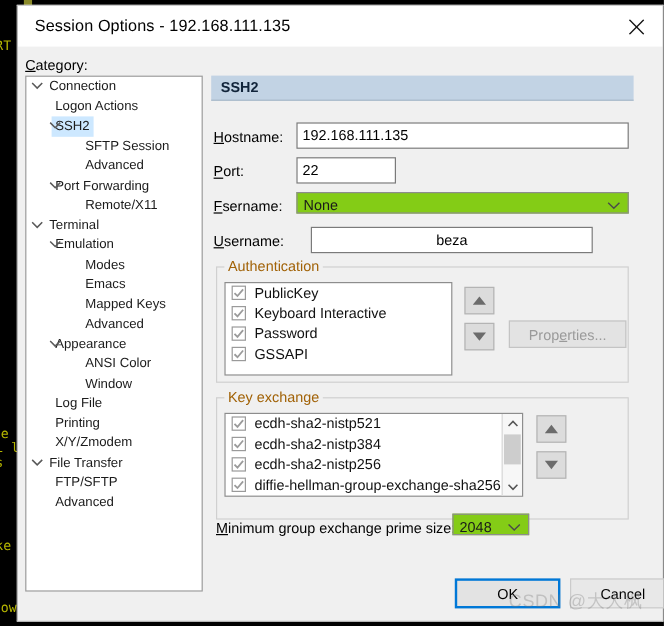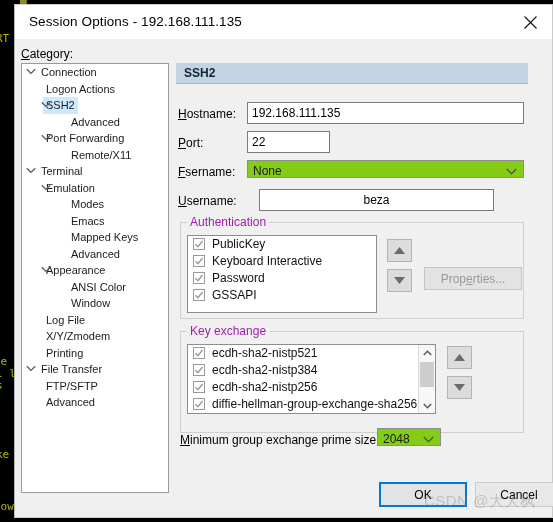--- a/index.html
+++ b/index.html
@@ -231,21 +231,21 @@
     box-sizing: border-box;
     background: transparent;
   }
   .group-title {
     position: absolute;
     top: -8px;
     left: 6px;
     background: #f0f0f0;
     padding: 0 3px;
     font-size: 12px;
-    color: #a21caf;
+    color: #a16207;
   }
 
   #grp-auth { left: 4px; top: 159px; width: 344px; height: 97px; }
   #grp-kex  { left: 4px; top: 268px; width: 344px; height: 102px; }
 
   .listbox {
     position: absolute;
     background: #ffffff;
     border: 1px solid #8d8d8d;
     box-sizing: border-box;
@@ -429,20 +429,21 @@
     <div id="category-label"><u>C</u><span>ategory:</span></div>
 
     <div id="tree-panel">
         <div class="tree-row ind0"><span class="chev"><svg width="10" height="7" viewBox="0 0 10 7">
               <polyline points="0.8,1.2 5,5.4 9.2,1.2" fill="none" stroke="#5a5a5a" stroke-width="1.3"></polyline>
             </svg></span><span class="lbl">Connection</span></div>
         <div class="tree-row ind1"><span class="lbl">Logon Actions</span></div>
         <div class="tree-row ind1 sel"><span class="chev"><svg width="10" height="7" viewBox="0 0 10 7">
               <polyline points="0.8,1.2 5,5.4 9.2,1.2" fill="none" stroke="#5a5a5a" stroke-width="1.3"></polyline>
             </svg></span><span class="lbl">SSH2</span></div>
+        <div class="tree-row ind2"><span class="lbl">SFTP Session</span></div>
         <div class="tree-row ind2"><span class="lbl">Advanced</span></div>
         <div class="tree-row ind1"><span class="chev"><svg width="10" height="7" viewBox="0 0 10 7">
               <polyline points="0.8,1.2 5,5.4 9.2,1.2" fill="none" stroke="#5a5a5a" stroke-width="1.3"></polyline>
             </svg></span><span class="lbl">Port Forwarding</span></div>
         <div class="tree-row ind2"><span class="lbl">Remote/X11</span></div>
         <div class="tree-row ind0"><span class="chev"><svg width="10" height="7" viewBox="0 0 10 7">
               <polyline points="0.8,1.2 5,5.4 9.2,1.2" fill="none" stroke="#5a5a5a" stroke-width="1.3"></polyline>
             </svg></span><span class="lbl">Terminal</span></div>
         <div class="tree-row ind1"><span class="chev"><svg width="10" height="7" viewBox="0 0 10 7">
               <polyline points="0.8,1.2 5,5.4 9.2,1.2" fill="none" stroke="#5a5a5a" stroke-width="1.3"></polyline>
@@ -450,22 +451,22 @@
         <div class="tree-row ind2"><span class="lbl">Modes</span></div>
         <div class="tree-row ind2"><span class="lbl">Emacs</span></div>
         <div class="tree-row ind2"><span class="lbl">Mapped Keys</span></div>
         <div class="tree-row ind2"><span class="lbl">Advanced</span></div>
         <div class="tree-row ind1"><span class="chev"><svg width="10" height="7" viewBox="0 0 10 7">
               <polyline points="0.8,1.2 5,5.4 9.2,1.2" fill="none" stroke="#5a5a5a" stroke-width="1.3"></polyline>
             </svg></span><span class="lbl">Appearance</span></div>
         <div class="tree-row ind2"><span class="lbl">ANSI Color</span></div>
         <div class="tree-row ind2"><span class="lbl">Window</span></div>
         <div class="tree-row ind1"><span class="lbl">Log File</span></div>
+        <div class="tree-row ind1"><span class="lbl">Printing</span></div>
         <div class="tree-row ind1"><span class="lbl">X/Y/Zmodem</span></div>
-        <div class="tree-row ind1"><span class="lbl">Printing</span></div>
         <div class="tree-row ind0"><span class="chev"><svg width="10" height="7" viewBox="0 0 10 7">
               <polyline points="0.8,1.2 5,5.4 9.2,1.2" fill="none" stroke="#5a5a5a" stroke-width="1.3"></polyline>
             </svg></span><span class="lbl">File Transfer</span></div>
         <div class="tree-row ind1"><span class="lbl">FTP/SFTP</span></div>
         <div class="tree-row ind1"><span class="lbl">Advanced</span></div>
       </div>
 
     <div id="right-pane">
 
       <div id="ssh2-header">

